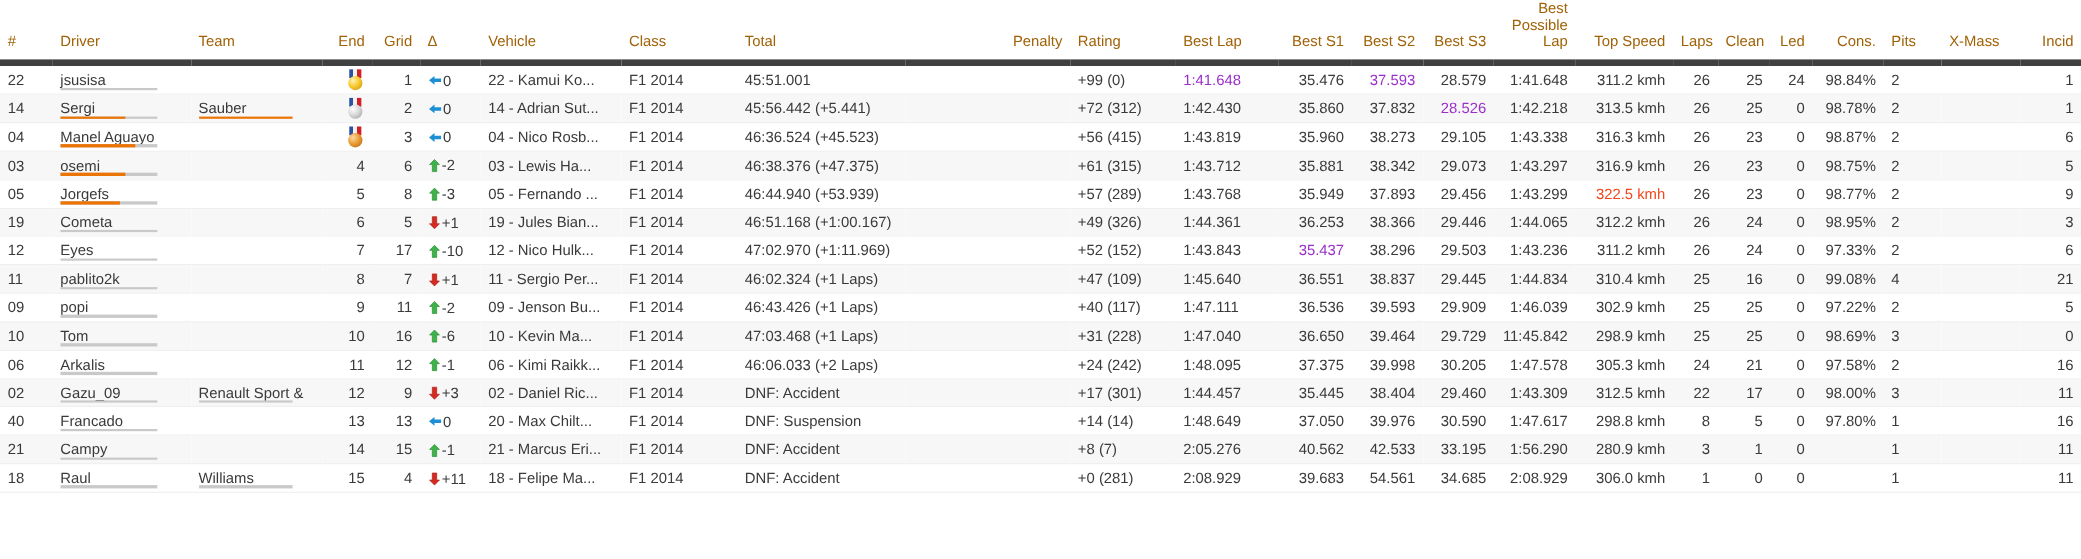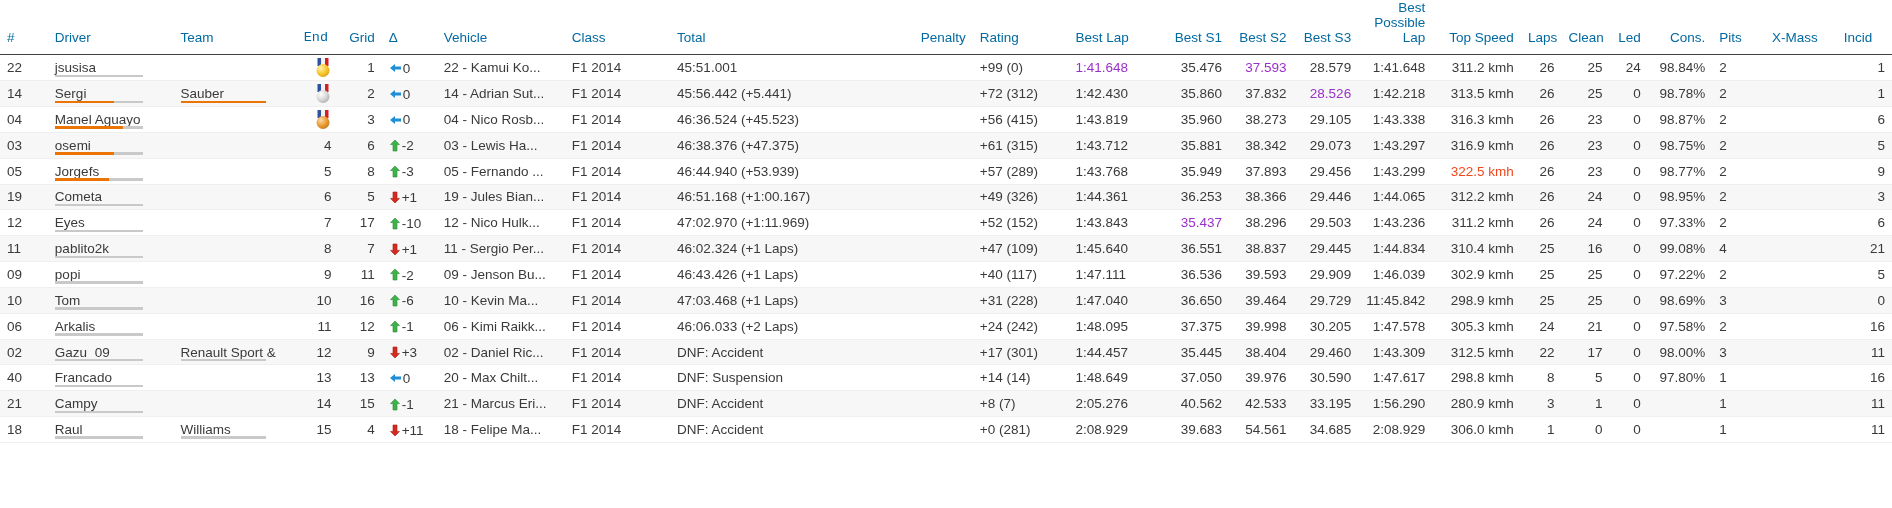--- a/index.html
+++ b/index.html
@@ -17,26 +17,26 @@
   }
   table.results {
     border-collapse: collapse;
     table-layout: fixed;
     width: 1892px;
     font-size: 13.5px;
     color: #333333;
   }
   table.results thead th {
     font-weight: normal;
-    color: #0369a1;
+    color: #a16207;
     font-size: 13.5px;
     text-align: left;
     padding: 0 7px 9px 7px;
     vertical-align: bottom;
-    border-bottom: 1px solid #404040;
+    border-bottom: 6px solid #404040;
     line-height: 1.12;
     white-space: normal;
   }
   table.results thead tr { height: 46px; }
   table.results tbody td {
     padding: 0 7px;
     height: 24.85px;
     vertical-align: middle;
     white-space: nowrap;
     overflow: hidden;
@@ -119,41 +119,41 @@
         <col style="width: 54px;">
         <col style="width: 44px;">
         <col style="width: 60px;">
         <col style="width: 46px;">
       </colgroup>
     <thead>
       <tr id="header-row">
           <th style="text-align: left;">#</th>
           <th style="text-align: left;">Driver</th>
           <th style="text-align: left;">Team</th>
-          <th style="text-align: center; font-family: Liberation Mono, monospace;">End</th>
+          <th style="text-align: right;">End</th>
           <th style="text-align: right;">Grid</th>
           <th style="text-align: left;">Δ</th>
           <th style="text-align: left;">Vehicle</th>
           <th style="text-align: left;">Class</th>
           <th style="text-align: left;">Total</th>
           <th style="text-align: right;">Penalty</th>
           <th style="text-align: left;">Rating</th>
           <th style="text-align: left;">Best Lap</th>
           <th style="text-align: right;">Best S1</th>
           <th style="text-align: right;">Best S2</th>
           <th style="text-align: right;">Best S3</th>
           <th style="text-align: right;">Best Possible Lap</th>
           <th style="text-align: right;">Top Speed</th>
           <th style="text-align: right;">Laps</th>
           <th style="text-align: right;">Clean</th>
           <th style="text-align: right;">Led</th>
           <th style="text-align: right;">Cons.</th>
           <th style="text-align: left;">Pits</th>
           <th style="text-align: left;">X-Mass</th>
-          <th style="">Incid</th>
+          <th style="text-align: right;">Incid</th>
         </tr>
     </thead>
     <tbody id="table-body">
         <tr>
           <td><span>22</span></td>
           <td class=" tagcell"><span class="txt">jsusisa</span><div class="bar-wrap" style="width: 88px;">
               <div class="bar-fill" style="width: 0%;"></div>
             </div></td>
           <td class=" tagcell"><span class="txt"></span></td>
           <td class="num-r"><span class="medal gold"><span class="ribbon"></span><span class="disc"></span></span></td>

